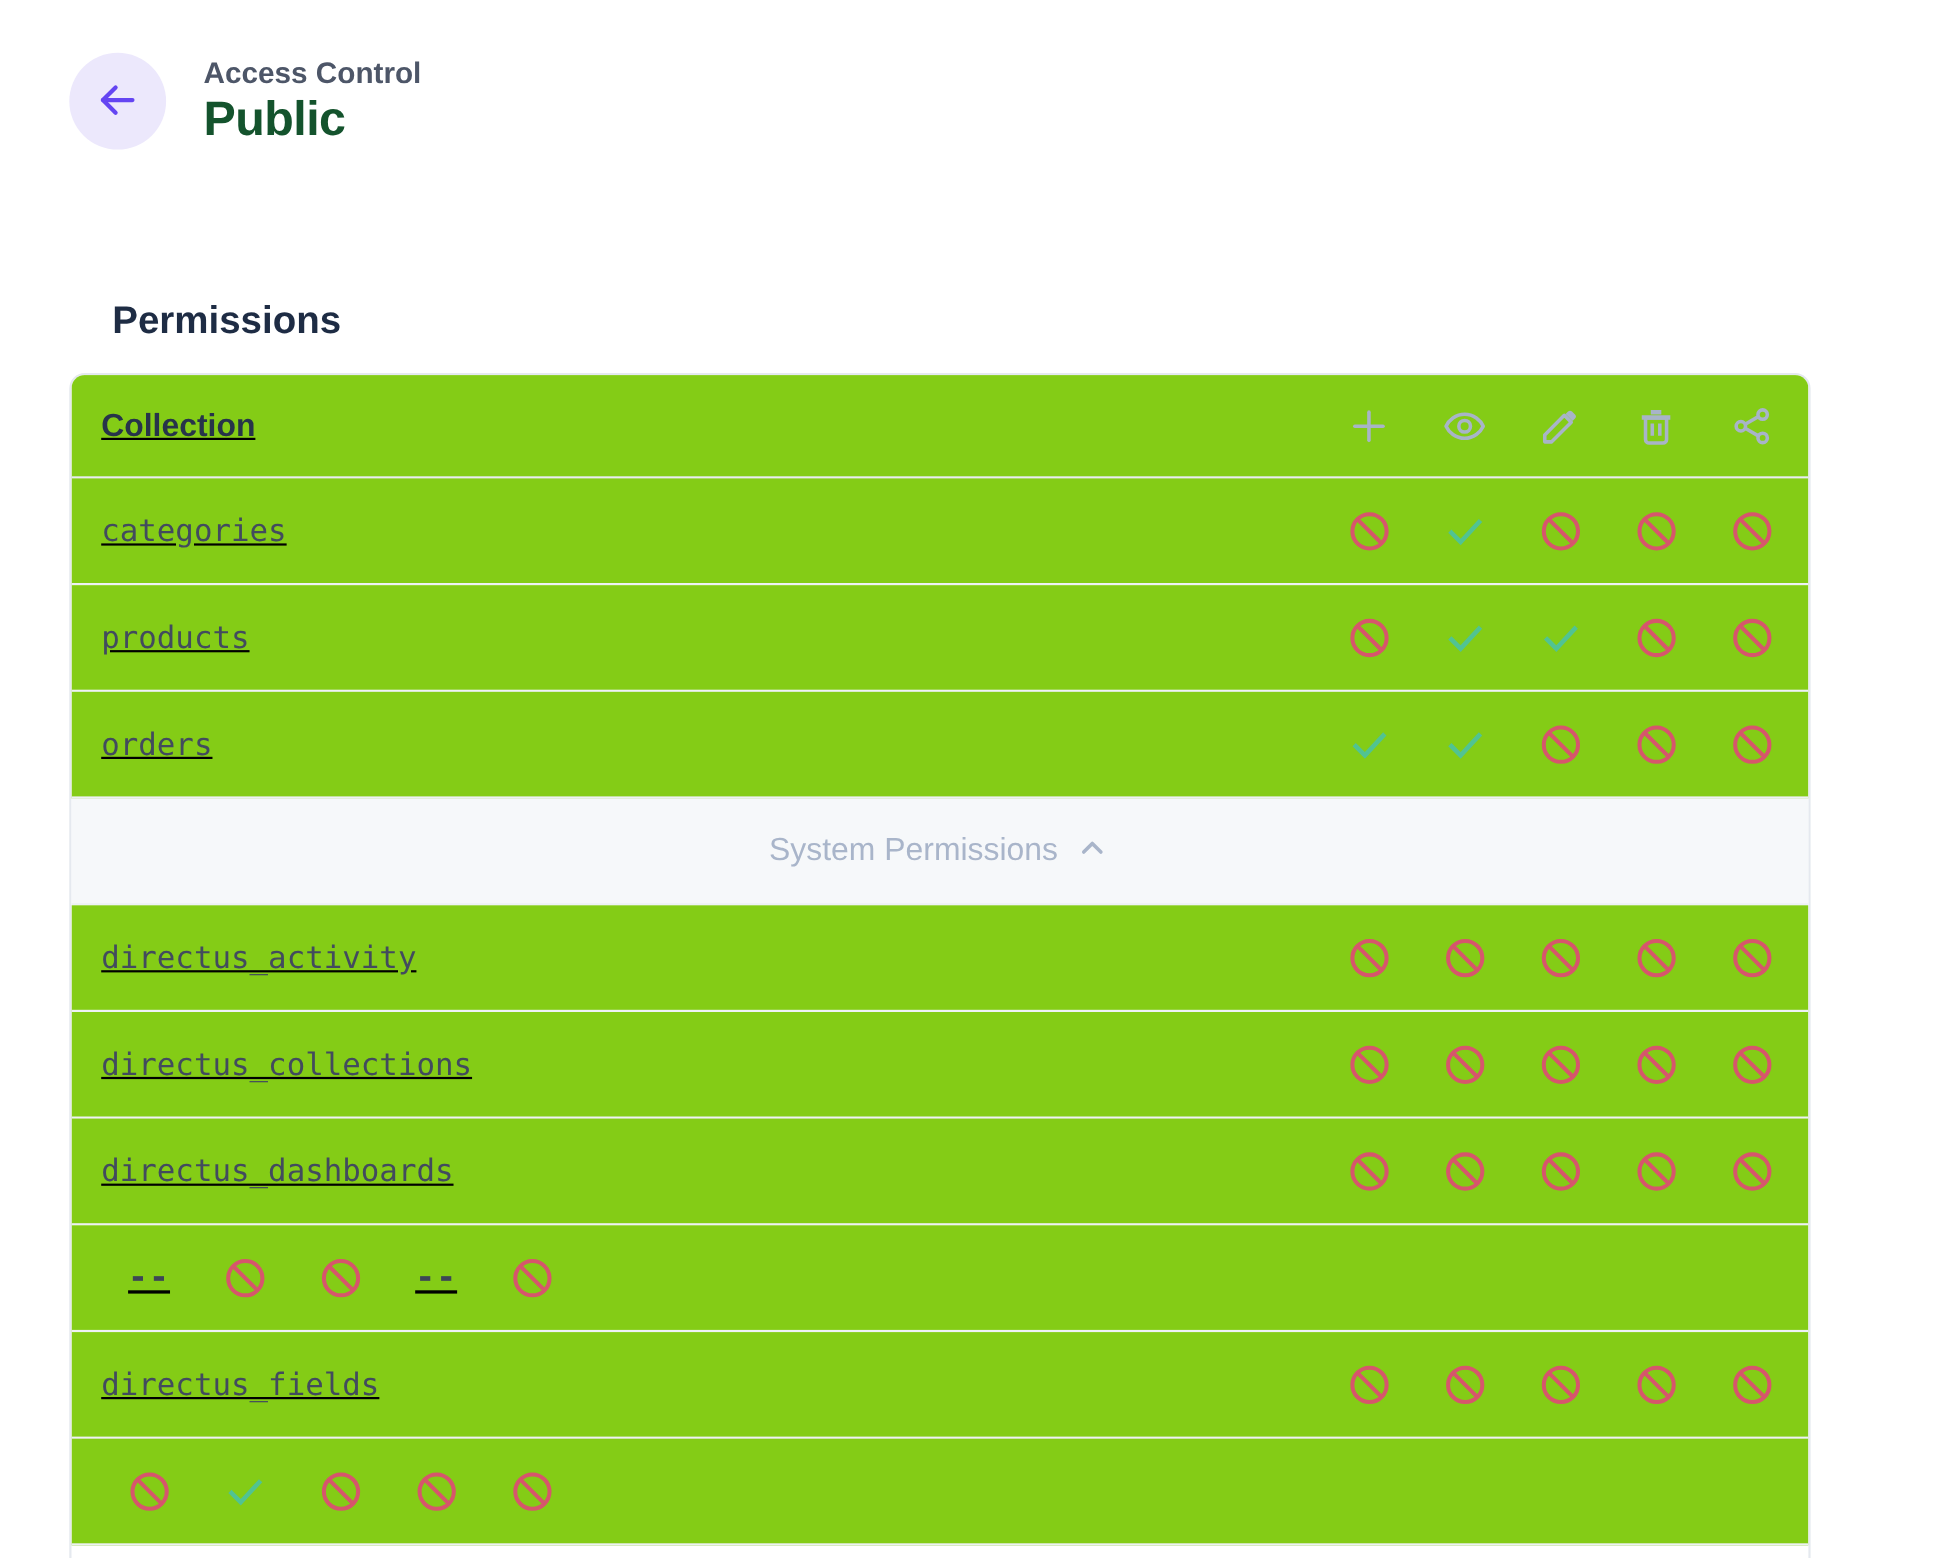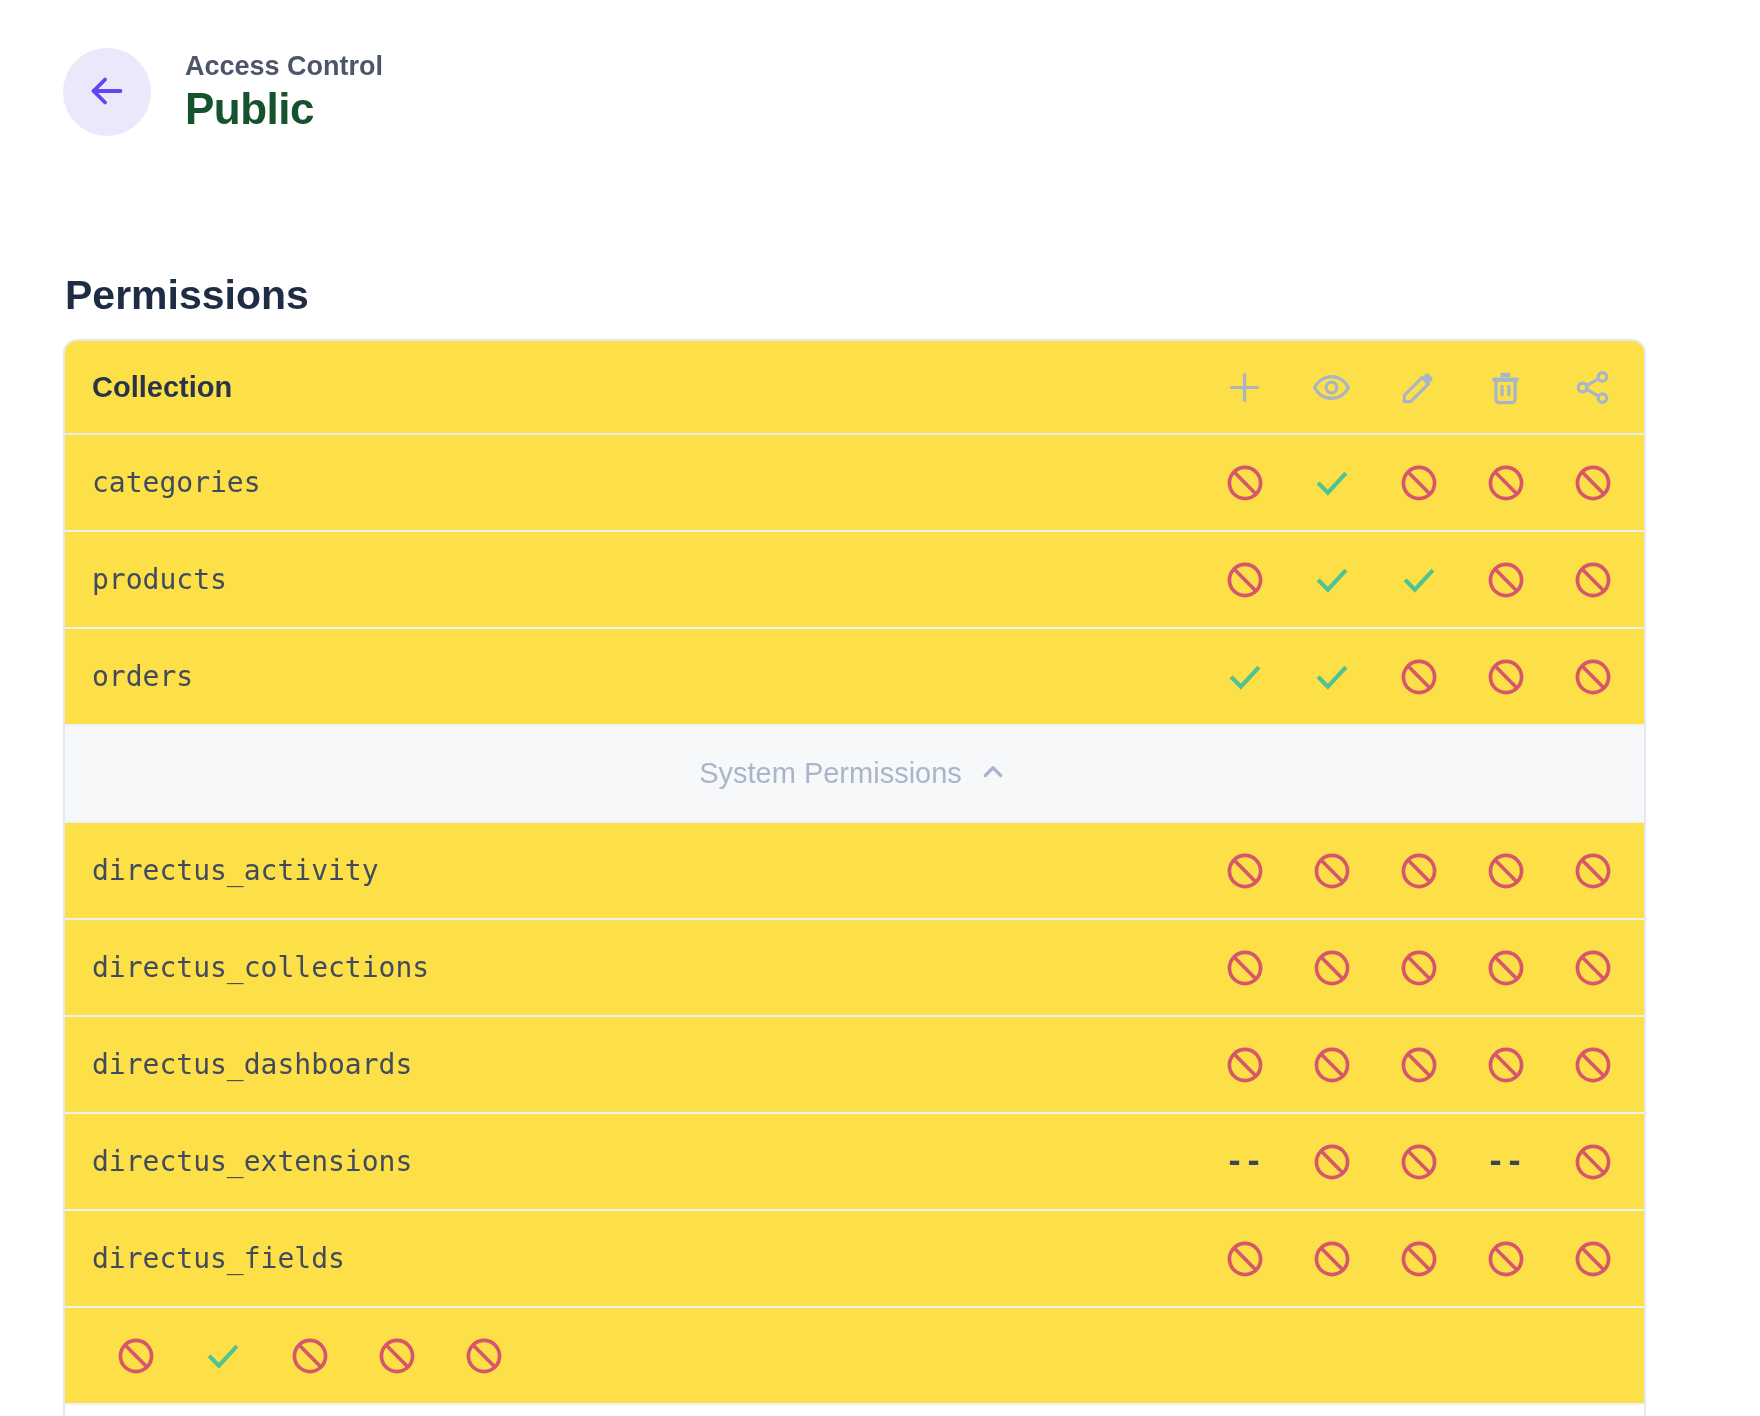--- a/index.html
+++ b/index.html
@@ -11,29 +11,29 @@
   .back-btn { width:88px; height:88px; border-radius:50%; background:#ece8fc;
     display:flex; align-items:center; justify-content:center; cursor:pointer; border:none; }
   .back-btn svg { width:46px; height:46px; }
   .title-block { margin-left:34px; }
   .breadcrumb { font-size:27px; font-weight:600; color:#4d5668; line-height:1.2; }
   .page-title { font-size:44px; font-weight:700; color:#14532d; line-height:1.15;
     letter-spacing:-0.5px; margin-top:2px; }
 
   
   .section-row { position:absolute; left:65px; top:272px; display:flex; align-items:baseline; gap:17px; }
-  .section-label { font-size:41px; font-weight:700; color:#1e2c44; }
+  .section-label { font-size:35px; font-weight:700; color:#1e2c44;margin-left:37px; }
   .section-status { font-size:31px; font-weight:700; color:#f6a43e; }
 
   
   .perm-card { position:absolute; left:63px; top:339px; width:1583px; height:1160px;
     border:2px solid #e5e9ef; border-radius:14px; background:#ffffff; overflow:hidden; }
 
   .t-row { display:flex; align-items:center; height:97px; padding-left:27px; padding-right:8px;
-    border-bottom:2px solid #eef1f5; background:#fde047; }
+    border-bottom:2px solid #eef1f5; background:#84cc16;text-decoration:underline; }
   .t-row.header { height:94px; border-bottom:2px solid #e9ecf1; }
   .col-name { flex:1; font-family:"DejaVu Sans Mono","Liberation Mono",monospace;
     font-size:28px; color:#424b5e; }
   .col-header-label { flex:1; font-size:29px; font-weight:600; color:#27344a;
     font-family:"Liberation Sans","DejaVu Sans",sans-serif; }
   .perm-cell { width:87px; display:flex; align-items:center; justify-content:center; }
   .perm-cell svg { display:block; }
   .action-icon svg { width:41px; height:41px; }
   .state-icon { cursor:pointer; }
   .dash-cell { font-family:"DejaVu Sans Mono","Liberation Mono",monospace;
@@ -311,21 +311,20 @@
         </div>
         <div class="perm-cell state-icon">
           <svg width="42" height="42" viewBox="0 0 24 24" fill="none" stroke="#d6566c" stroke-width="2.1">
             <circle cx="12" cy="12" r="8.9"></circle>
             <path d="M5.9 5.9L18.1 18.1"></path>
           </svg>
         </div>
       </div>
 
   <div class="t-row">
-    <div class="col-name">directus_extensions</div>
   <div class="perm-cell dash-cell">--</div>
         <div class="perm-cell state-icon">
           <svg width="42" height="42" viewBox="0 0 24 24" fill="none" stroke="#d6566c" stroke-width="2.1">
             <circle cx="12" cy="12" r="8.9"></circle>
             <path d="M5.9 5.9L18.1 18.1"></path>
           </svg>
         </div>
         <div class="perm-cell state-icon">
           <svg width="42" height="42" viewBox="0 0 24 24" fill="none" stroke="#d6566c" stroke-width="2.1">
             <circle cx="12" cy="12" r="8.9"></circle>

